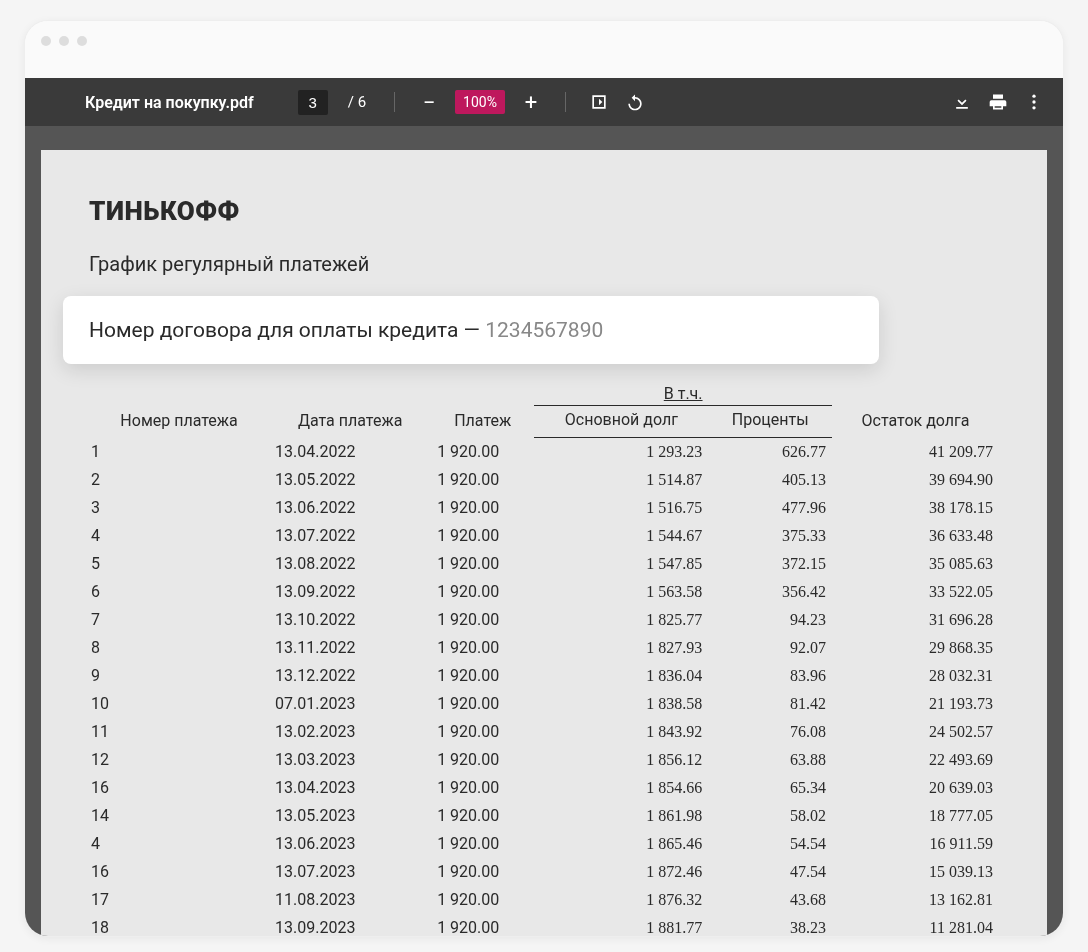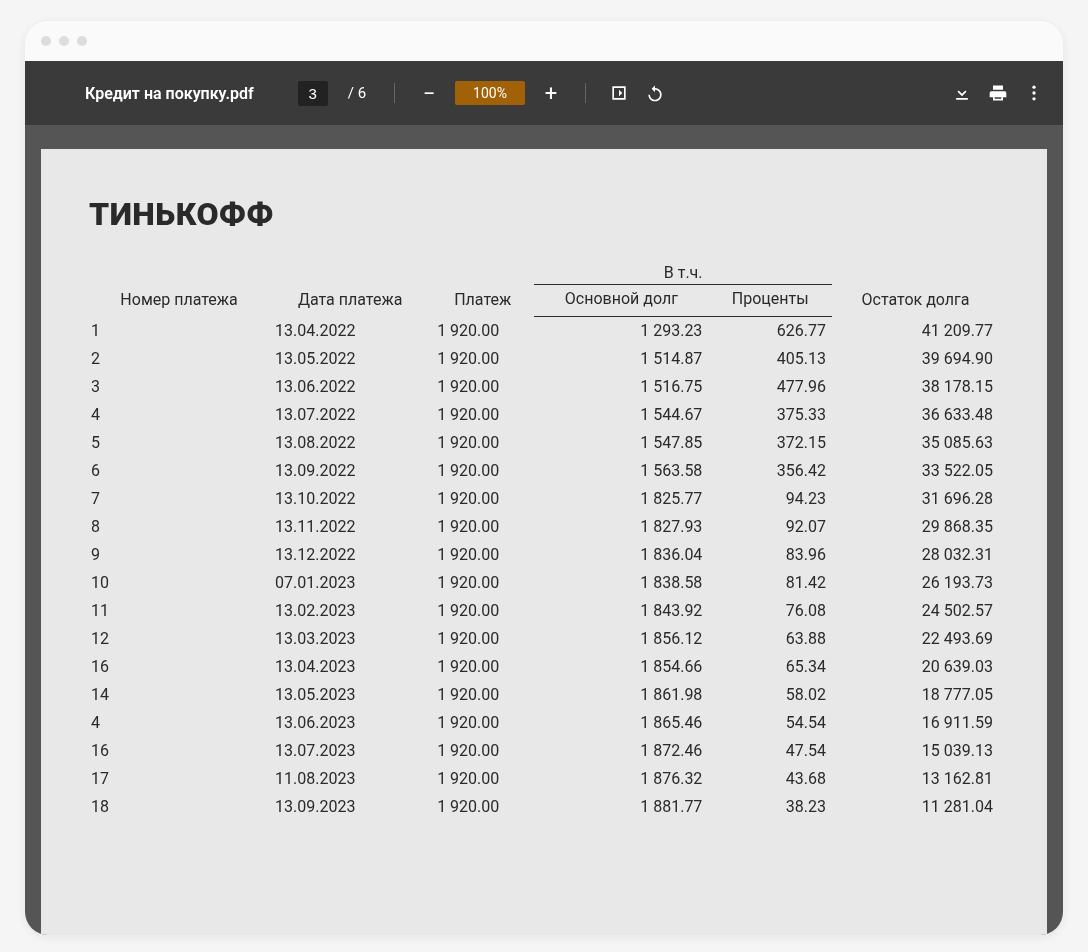--- a/index.html
+++ b/index.html
@@ -22,63 +22,64 @@
 .browser-chrome {
   height: 40px;
   display: flex;
   align-items: center;
   padding: 0 16px;
   background: #fafafa;
 }
 .dot { width: 10px; height: 10px; border-radius: 50%; background: #ddd; margin-right: 8px; }
 .pdf-toolbar {
   background: #3a3a3a;
-  height: 64px;
+  height: 48px;
   display: flex;
   align-items: center;
   padding: 0 18px;
   gap: 14px;
   color: #fff;
+  margin-top: 17px;
 }
 .hamburger { width: 22px; display: flex; flex-direction: column; gap: 4px; }
 .hamburger span { height: 2px; background: #fff; }
 .filename { font-size: 16px; font-weight: 600; margin-left: 6px; margin-right: 30px; }
 .page-input {
   width: 30px;
   background: #222;
   border: none;
   color: #fff;
   text-align: center;
   font-size: 15px;
   padding: 4px;
   border-radius: 2px;
 }
 .page-total { font-size: 15px; margin: 0 6px; }
 .divider { width: 1px; height: 20px; background: #666; margin: 0 8px; }
 .zoom-btn { color: #fff; font-size: 22px; width: 24px; text-align: center; cursor: pointer; }
 .zoom-level {
-  background: #a16207; color: #fff; padding: 4px 18px; font-size: 14px; border-radius: 2px;
+  background: #be185d; color: #fff; padding: 4px 8px; font-size: 14px; border-radius: 2px;
 }
 .icon-btn { width: 22px; height: 22px; cursor: pointer; display: flex; align-items: center; justify-content: center; }
 .icon-btn svg { fill: #fff; }
 .spacer { flex: 1; }
 .viewer-bg {
   background: #555;
   padding: 24px 16px 0 16px;
   height: 810px;
   overflow: hidden;
 }
 .page {
   background: #e8e8e8;
   padding: 46px 48px 0 48px;
   min-height: 100%;
   position: relative;
 }
 .brand {
-  font-size: 32px;
+  font-size: 26px;
   font-weight: 900;
   letter-spacing: 0.5px;
   color: #2a2a2a;
   margin-bottom: 26px;
 }
 .subtitle {
   font-size: 20px;
   color: #2a2a2a;
   margin-bottom: 20px;
 }
@@ -107,27 +108,28 @@
   font-weight: 400;
   text-align: center;
   padding: 4px 6px 8px 6px;
   vertical-align: bottom;
 }
 table.schedule th.right { text-align: center; }
 .th-group {
   text-align: right;
   border-bottom: 1px solid #2a2a2a;
   padding-bottom: 2px !important;
+  text-decoration: underline;
 }
 thead tr.bottom th { border-bottom: 1.5px solid #2a2a2a; }
 table.schedule td {
   padding: 2px 6px;
   line-height: 1.5;
 }
-table.schedule td.right { text-align: right; }
+table.schedule td.right { text-align: right; font-family: Liberation Serif, serif; }
 table.schedule td.num { padding-left: 2px; padding-right: 28px; }
 </style>
 </head>
 <body>
 
 <div class="outer-card">
 
   <div class="browser-chrome">
     <div class="dot"></div>
     <div class="dot"></div>
@@ -175,20 +177,24 @@
           <circle cx="12" cy="5" r="2"></circle>
           <circle cx="12" cy="12" r="2"></circle>
           <circle cx="12" cy="19" r="2"></circle>
         </svg>
     </div>
   </div>
 
   <div class="viewer-bg">
     <div class="page">
       <div class="brand">ТИНЬКОФФ</div>
+      <div class="subtitle">График регулярный платежей</div>
+      <div class="contract-box">
+        <span>Номер договора для оплаты кредита — </span><span class="num">1234567890</span>
+      </div>
 
       <div class="table-wrap">
         <table class="schedule">
           <thead>
             <tr>
               <th rowspan="2">Номер платежа</th>
               <th rowspan="2">Дата платежа</th>
               <th rowspan="2">Платеж</th>
               <th colspan="2" class="th-group">В т.ч.</th>
               <th rowspan="2" class="right">Остаток долга</th>
@@ -270,21 +276,21 @@
                 <td class="right">1 836.04</td>
                 <td class="right">83.96</td>
                 <td class="right">28 032.31</td>
               </tr>
               <tr>
                 <td class="num">10</td>
                 <td>07.01.2023</td>
                 <td>1 920.00</td>
                 <td class="right">1 838.58</td>
                 <td class="right">81.42</td>
-                <td class="right">26 193.73</td>
+                <td class="right">21 193.73</td>
               </tr>
               <tr>
                 <td class="num">11</td>
                 <td>13.02.2023</td>
                 <td>1 920.00</td>
                 <td class="right">1 843.92</td>
                 <td class="right">76.08</td>
                 <td class="right">24 502.57</td>
               </tr>
               <tr>

